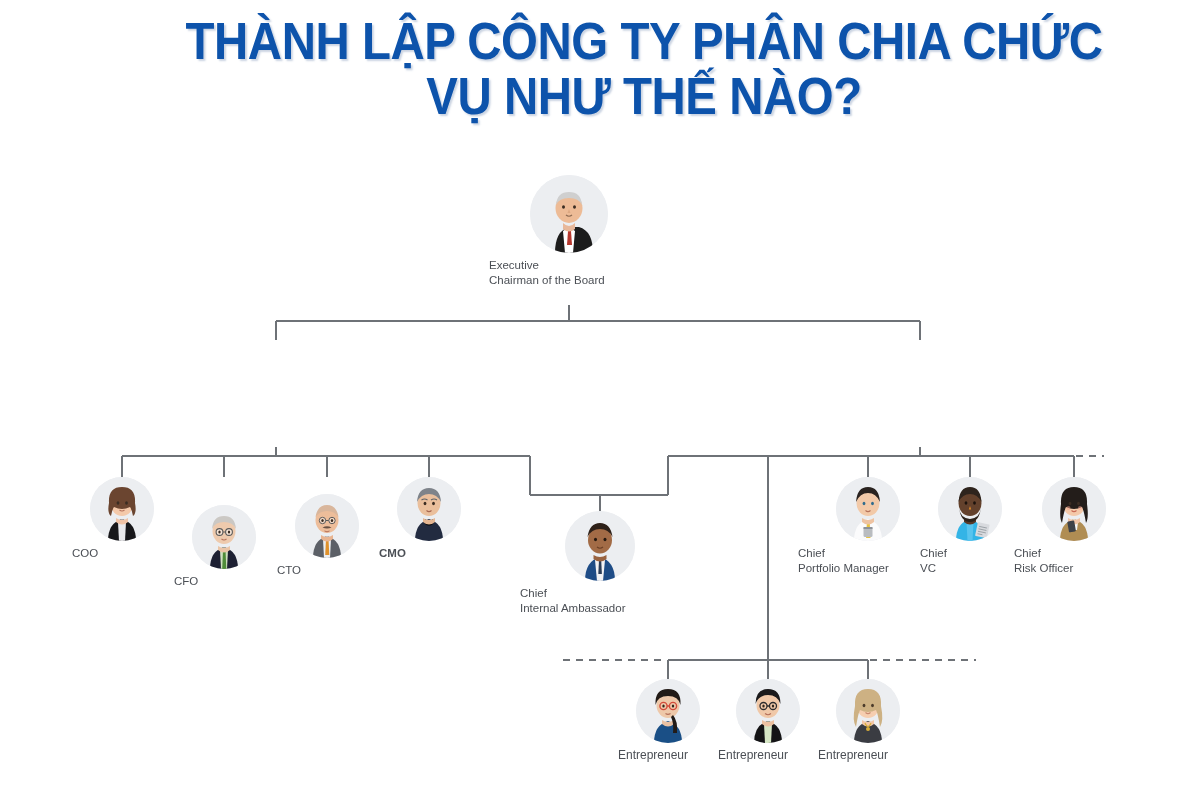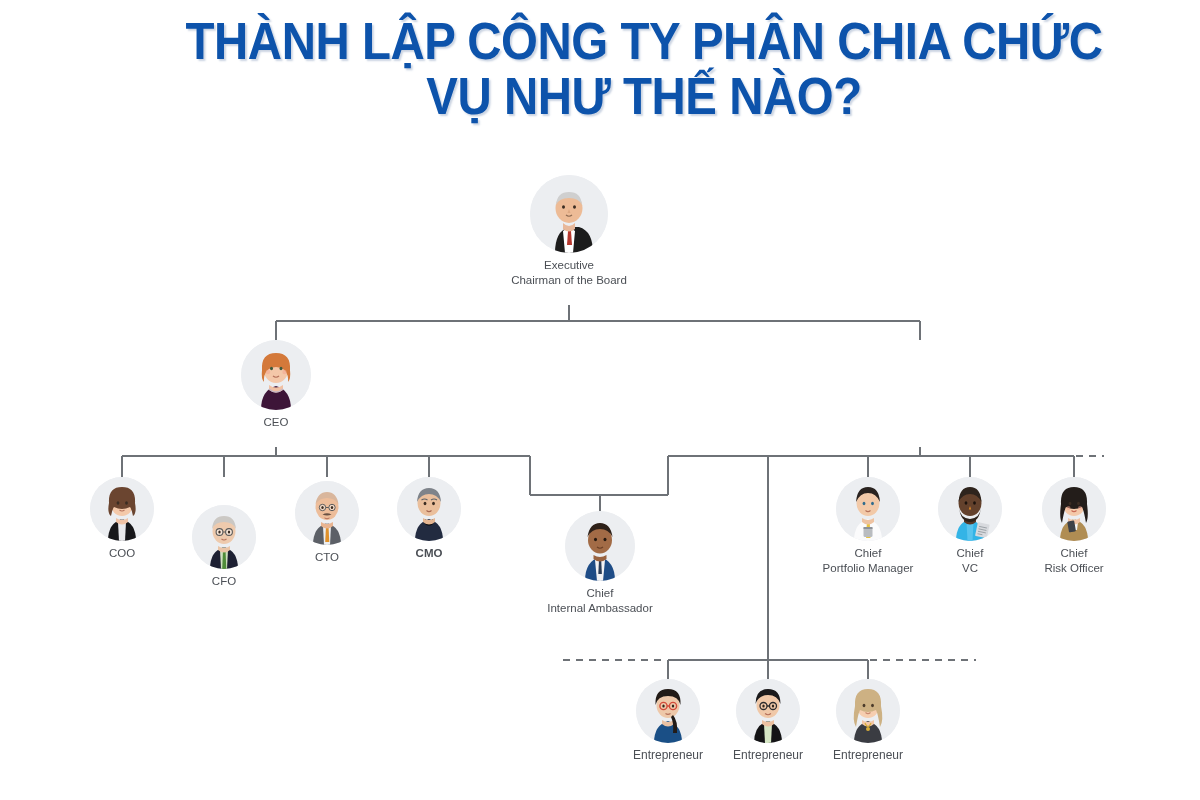--- a/index.html
+++ b/index.html
@@ -26,21 +26,21 @@
     color:#0d53ab;
     transform:scaleX(0.93);
     text-shadow:2px 2px 2px rgba(140,160,190,0.45);
     white-space:nowrap;
   }
 
   
   #wires{position:absolute;left:0;top:0;width:1200px;height:800px;}
 
   
-  .node{position:absolute;text-align:center;}
+  .node{position:absolute;}
   .avatar{
     position:relative;margin:0 auto;
     border-radius:50%;
     background:#eceef1;
     overflow:hidden;
   }
   .avatar svg{display:block;}
   .node-label{
     margin-top:5px;
     font-size:11.5px;
@@ -115,38 +115,20 @@
         <ellipse cx="33.5" cy="32" rx="1.5" ry="1.8" fill="#3a2c22"></ellipse>
         <ellipse cx="44.5" cy="32" rx="1.5" ry="1.8" fill="#3a2c22"></ellipse>
         <path d="M36 40 q3 2.5 6 0" stroke="#8d6a52" stroke-width="1.2" fill="none"></path>
         <path d="M39 34 l-1.5 4 h3 z" fill="#dda882"></path>
       </svg>
     </div>
     <div class="node-label">Executive
 Chairman of the Board</div>
   </div>
 
-  <div class="node" style="left:206px;top:340px;width:140px;">
-    <div class="avatar" style="width:70px;height:70px;">
-      <svg viewBox="0 0 70 70" width="70" height="70">
-        <circle cx="35" cy="35" r="35" fill="#eceef1"></circle>
-        <path d="M20 70 q0-20 15-24 l0 0 q15 4 15 24 z" fill="#3d1538"></path>
-        <path d="M28 45 q7 5 14 0 l0 5 q-7 5 -14 0 z" fill="#f0c0a4"></path>
-        <ellipse cx="35" cy="29" rx="12.5" ry="14" fill="#f4c7a8"></ellipse>
-        <path d="M21 30 q-1-17 14-17 q15 0 14 17 q1 9 -2 12 q1-14 -12-15 q-13 1 -12 15 q-3-3 -2-12z" fill="#d4793a"></path>
-        <ellipse cx="30.5" cy="28.5" rx="1.5" ry="1.8" fill="#3d5a3c"></ellipse>
-        <ellipse cx="40" cy="28.5" rx="1.5" ry="1.8" fill="#3d5a3c"></ellipse>
-        <path d="M32 36 q3 2.5 6 0" stroke="#b5715a" stroke-width="1.2" fill="none"></path>
-        <circle cx="27" cy="32" r="2.2" fill="#f3a58f" opacity="0.55"></circle>
-        <circle cx="43.5" cy="32" r="2.2" fill="#f3a58f" opacity="0.55"></circle>
-        <path d="M28 49 q7 6 14 0" stroke="#c6b7c4" stroke-width="1.3" fill="none"></path>
-      </svg>
-    </div>
-    <div class="node-label">CEO</div>
-  </div>
 
 
   <div class="node" style="left:72px;top:477px;width:100px;">
     <div class="avatar" style="width:64px;height:64px;">
       <svg viewBox="0 0 64 64" width="64" height="64">
         <circle cx="32" cy="32" r="32" fill="#eceef1"></circle>
         <path d="M18 64 q0-18 14-22 q14 4 14 22 z" fill="#17171a"></path>
         <path d="M32 42 l-4 3 1 19 6 0 1-19 z" fill="#e9e9ec"></path>
         <path d="M26 41 q6 4 12 0 l0 4 q-6 5 -12 0 z" fill="#f0c3a6"></path>
         <ellipse cx="32" cy="26" rx="11.5" ry="13" fill="#f4c9aa"></ellipse>
@@ -175,21 +157,21 @@
           <path d="M30.9 27 l2.7 0"></path>
         </g>
         <ellipse cx="27.5" cy="27" rx="1.2" ry="1.5" fill="#3a2c22"></ellipse>
         <ellipse cx="37" cy="27" rx="1.2" ry="1.5" fill="#3a2c22"></ellipse>
         <path d="M29.5 34 q2.5 2 5 0" stroke="#b5715a" stroke-width="1.1" fill="none"></path>
       </svg>
     </div>
     <div class="node-label">CFO</div>
   </div>
 
-  <div class="node" style="left:277px;top:481px;width:100px;">
+  <div class="node" style="left:277px;top:494px;width:100px;">
     <div class="avatar" style="width:64px;height:64px;">
       <svg viewBox="0 0 64 64" width="64" height="64">
         <circle cx="32" cy="32" r="32" fill="#eceef1"></circle>
         <path d="M18 64 q0-18 14-22 q14 4 14 22 z" fill="#5c6067"></path>
         <path d="M32 42 l-4 3 1 19 6 0 1-19 z" fill="#eceef1"></path>
         <path d="M31 45 l2.5 0 0.8 16 -4.1 0 z" fill="#e0922c"></path>
         <path d="M26 41 q6 4 12 0 l0 4 q-6 5 -12 0 z" fill="#e8b491"></path>
         <ellipse cx="32" cy="26" rx="11.5" ry="13" fill="#edbd9a"></ellipse>
         <path d="M20.5 23 q2-12 11.5-12 q9.5 0 11.5 12 q-4-6 -11.5-6 q-7.5 0 -11.5 6z" fill="#d9b69c"></path>
         <g stroke="#5b5b5b" stroke-width="1" fill="none">

